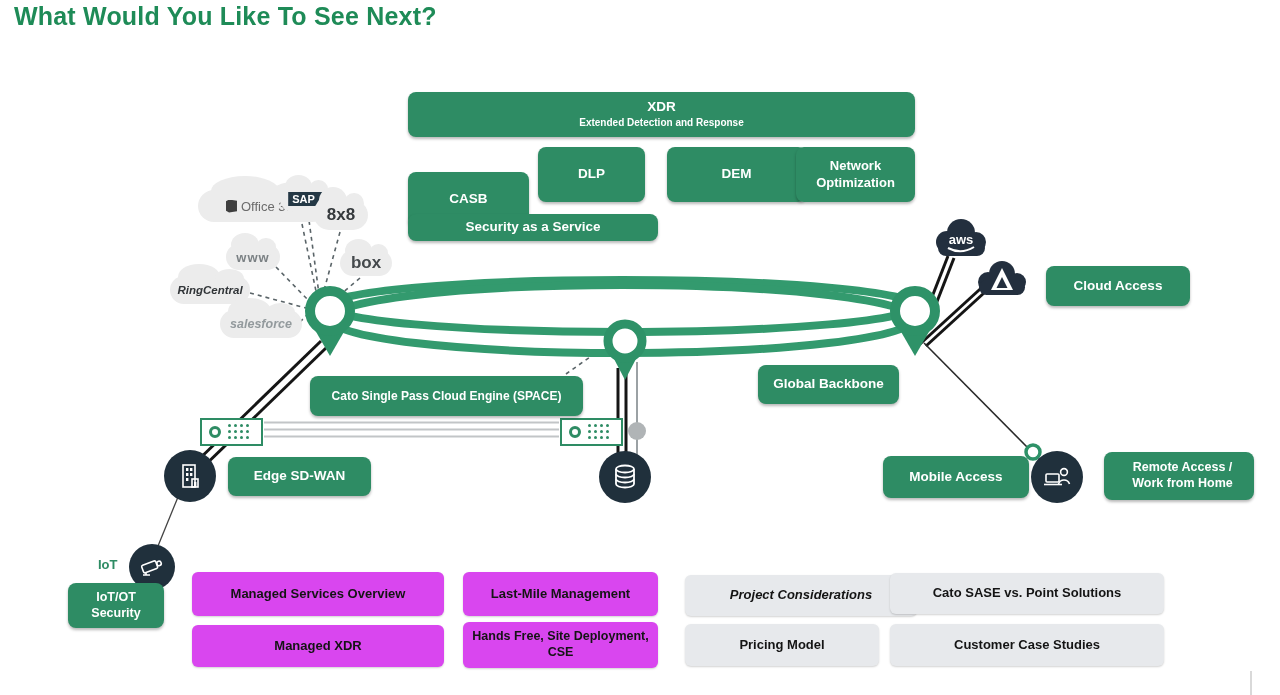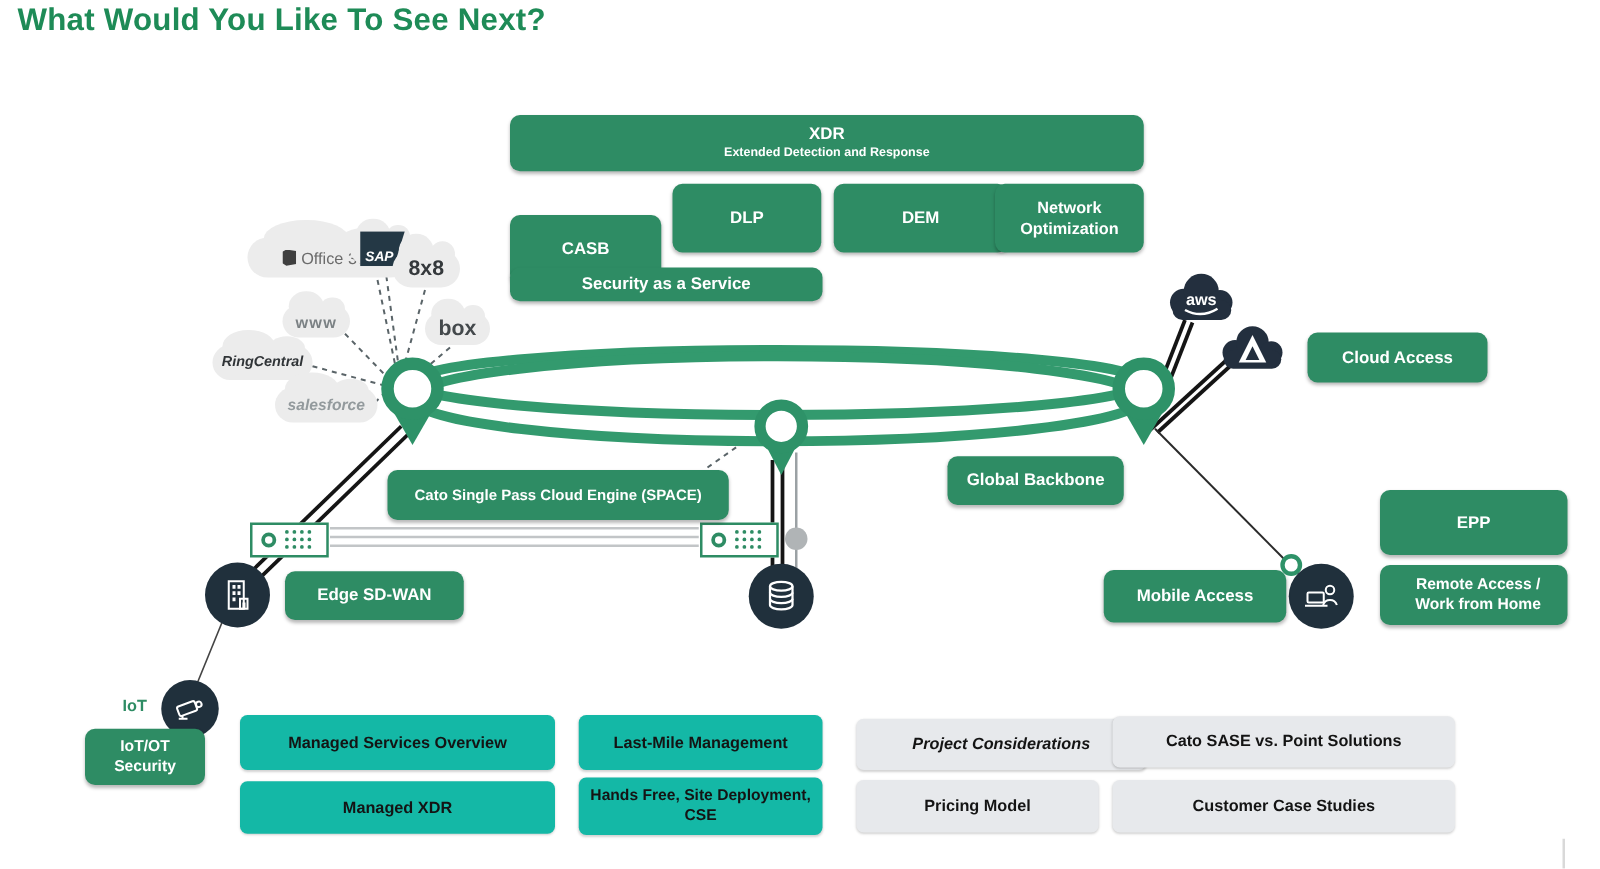--- a/index.html
+++ b/index.html
@@ -9,33 +9,33 @@
 
   .page-title{position:absolute;left:14px;top:2px;font-size:25px;font-weight:800;color:#1E8B57;letter-spacing:.2px;}
 
   svg.overlay{position:absolute;left:0;top:0;z-index:1;}
 
   
   .btn{position:absolute;display:flex;flex-direction:column;align-items:center;justify-content:center;
        text-align:center;font-weight:bold;border-radius:8px;z-index:4;line-height:1.25;padding:2px 8px;cursor:default;}
   .btn-green{background:#2E8C64;color:#fff;font-size:13.5px;box-shadow:0 2px 3px rgba(0,0,0,.28);}
   .btn-green .sub{font-size:10px;font-weight:600;margin-top:1px;}
-  .btn-mint{background:#14b8a6;color:#141414;font-size:13px;border-radius:6px;box-shadow:0 1px 2px rgba(0,0,0,.18);}
+  .btn-mint{background:#d946ef;color:#141414;font-size:13px;border-radius:6px;box-shadow:0 1px 2px rgba(0,0,0,.18);}
   .btn-gray{background:#E7E9EC;color:#141414;font-size:13px;border-radius:6px;box-shadow:0 1px 2px rgba(0,0,0,.18);}
 
   
   .cloud{position:absolute;background:#ECECEC;border-radius:40px;display:flex;align-items:center;justify-content:center;z-index:2;}
   .cloud::before{content:"";position:absolute;background:inherit;border-radius:50%;width:52%;height:95%;top:-44%;left:10%;}
   .cloud::after{content:"";position:absolute;background:inherit;border-radius:50%;width:36%;height:70%;top:-24%;right:8%;}
   .cloud>span{position:relative;z-index:1;white-space:nowrap;display:flex;align-items:center;}
   .c-office{font-size:13px;color:#6b6b6b;}
   .office-glyph{display:inline-block;width:11px;height:13px;background:#3f3f3f;margin-right:4px;
                 clip-path:polygon(28% 0,100% 10%,100% 90%,28% 100%,0 86%,0 14%);}
-  .sap-badge{background:#243845;color:#fff;font-weight:bold;font-style:italic;font-size:11px;
-             padding:15px 9px 1px 4px;clip-path:polygon(0 0,100% 0,76% 100%,0 100%);}
+  .sap-badge{background:#243845;color:#fff;font-weight:bold;font-size:11px;
+             padding:1px 9px 1px 4px;clip-path:polygon(0 0,100% 0,76% 100%,0 100%);}
   .c-8x8{font-size:17px;font-weight:800;color:#35393c;}
   .c-www{font-size:13px;font-weight:700;color:#7b8184;letter-spacing:1px;}
   .c-box{font-size:17px;font-weight:800;color:#44494c;}
   .c-ring{font-size:11.5px;font-weight:800;font-style:italic;color:#303437;}
   .c-sf{font-size:12.5px;font-weight:600;font-style:italic;color:#939a9d;}
 
   
   .socket{position:absolute;width:63px;height:28px;background:#fff;border:2px solid #2E8C64;z-index:3;
           display:flex;align-items:center;gap:7px;padding:0 7px;}
   .socket .ring{width:12px;height:12px;border:3px solid #2E8C64;border-radius:50%;}
@@ -106,21 +106,21 @@
       <circle cx="625" cy="341" r="17" fill="#fff" stroke="#2E9268" stroke-width="9"></circle>
     </g>
     <circle cx="1033" cy="452" r="7" fill="#fff" stroke="#2E9268" stroke-width="3.5"></circle>
   </svg>
 
   <div class="btn btn-green" style="left:408px;top:92px;width:507px;height:45px;">
     <span>XDR</span>
     <span class="sub">Extended Detection and Response</span>
   </div>
   <div class="btn btn-green" style="left:408px;top:147px;width:121px;height:55px;margin-top:25px;">CASB</div>
-  <div class="btn btn-green" style="left:538px;top:147px;width:119px;height:55px;">DLP</div>
+  <div class="btn btn-green" style="left:538px;top:147px;width:107px;height:55px;">DLP</div>
   <div class="btn btn-green" style="left:667px;top:147px;width:139px;height:55px;">DEM</div>
   <div class="btn btn-green" style="left:796px;top:147px;width:119px;height:55px;font-size:13px;">Network Optimization</div>
   <div class="btn btn-green" style="left:408px;top:214px;width:250px;height:27px;">Security as a Service</div>
 
   <div class="cloud" style="left:198px;top:190px;width:130px;height:32px;">
     <span class="c-office">
         <i class="office-glyph"></i>
         <span>Office 365</span>
       </span>
   </div>
@@ -143,21 +143,20 @@
   </div>
   <div class="cloud" style="left:220px;top:310px;width:82px;height:28px;">
     <span class="c-sf">salesforce</span>
   </div>
 
   <div class="btn btn-green" style="left:310px;top:376px;width:273px;height:40px;font-size:12px;">Cato Single Pass Cloud Engine (SPACE)</div>
   <div class="btn btn-green" style="left:758px;top:365px;width:141px;height:39px;">Global Backbone</div>
   <div class="btn btn-green" style="left:1046px;top:266px;width:144px;height:40px;">Cloud Access</div>
   <div class="btn btn-green" style="left:228px;top:457px;width:143px;height:39px;">Edge SD-WAN</div>
   <div class="btn btn-green" style="left:864px;top:456px;width:146px;height:42px;margin-left:19px;">Mobile Access</div>
-  <div class="btn btn-green" style="left:1104px;top:392px;width:150px;height:52px;">EPP</div>
   <div class="btn btn-green" style="left:1104px;top:452px;width:150px;height:48px;font-size:12.5px;padding-left:15px;">Remote Access / Work from Home</div>
   <div class="btn btn-green" style="left:68px;top:583px;width:96px;height:45px;font-size:12.5px;">IoT/OT Security</div>
 
   <div class="socket" style="left:200px;top:418px;">
     <span class="ring"></span>
     <span class="dots">
         <i></i>
         <i></i>
         <i></i>
         <i></i>

